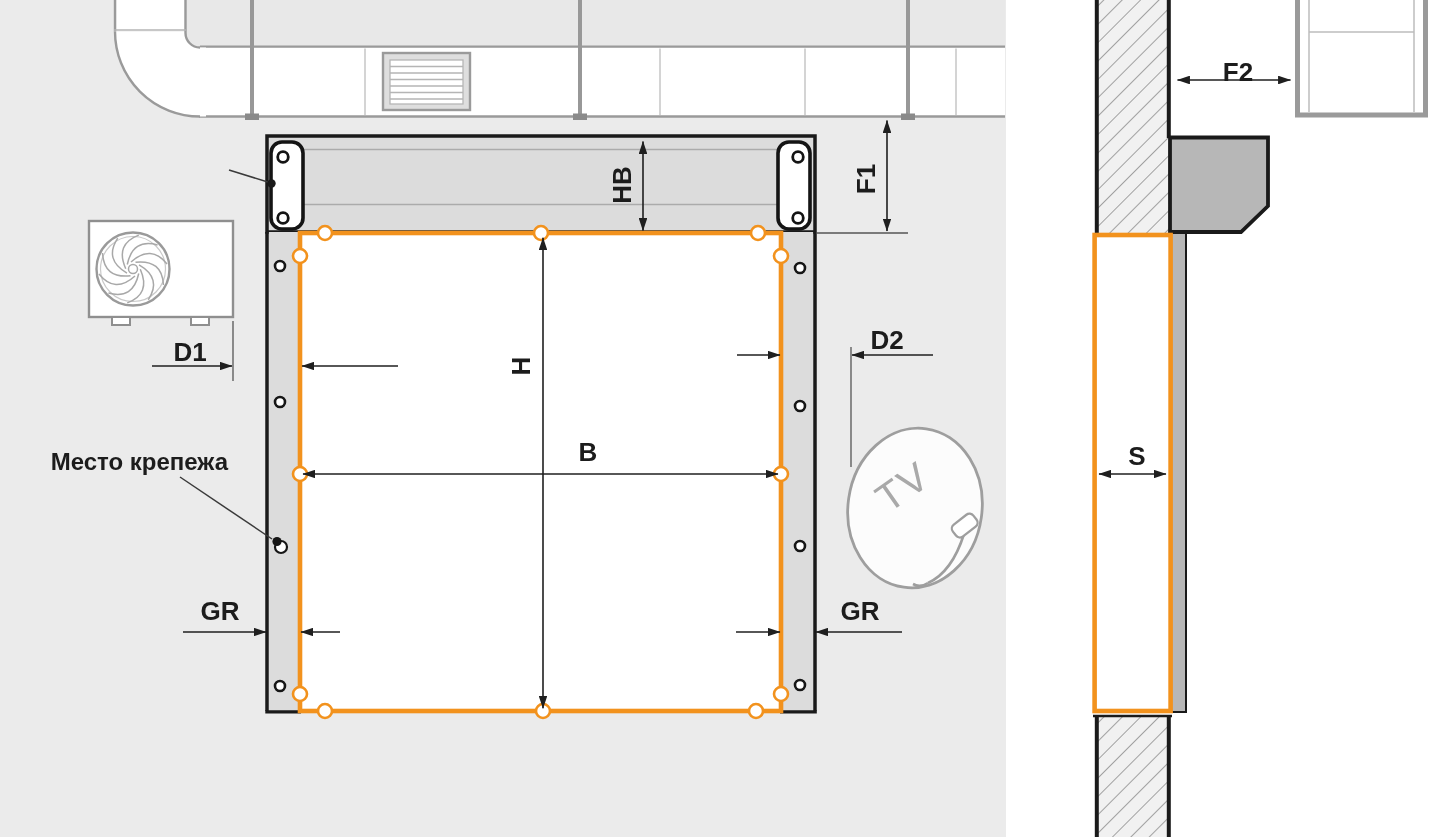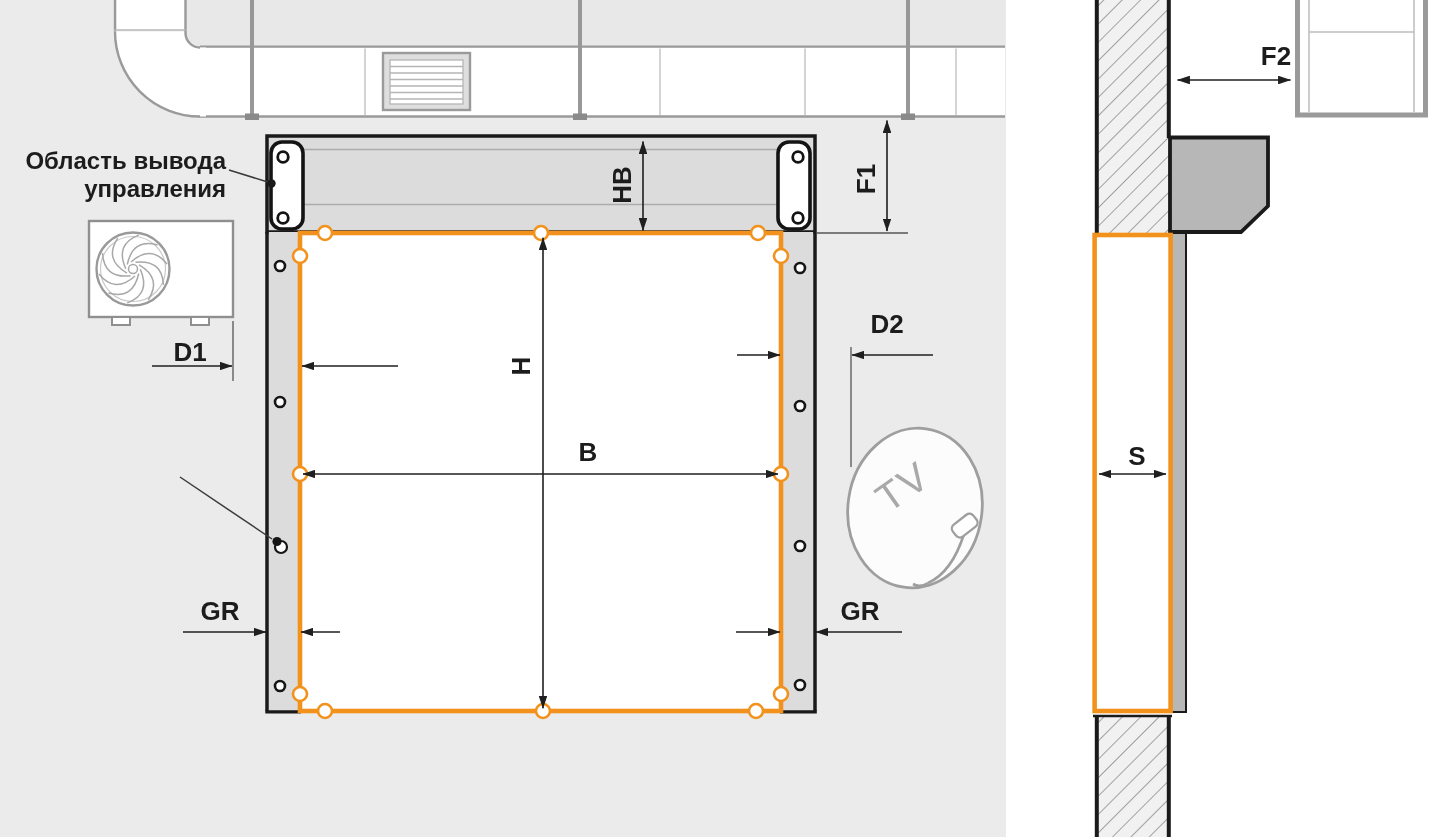--- a/index.html
+++ b/index.html
@@ -185,29 +185,26 @@
       <path d="M1168.8,715.5 V837" stroke="#1A1A1A" stroke-width="4" fill="none"></path>
 
       <path d="M1297.5,0 V115 H1425.5 V0" fill="#ffffff" stroke="#9A9A9A" stroke-width="5"></path>
       <path d="M1309,0 V112 M1414,0 V112 M1309,32 H1414" stroke="#bdbdbd" stroke-width="1.5" fill="none"></path>
 
       <path d="M1177.5,80 H1290.5" stroke="#1f1f1f" stroke-width="1.6" fill="none" marker-start="url(#arr)" marker-end="url(#arr)"></path>
       <path d="M1099,474 H1166" stroke="#1f1f1f" stroke-width="1.6" fill="none" marker-start="url(#arr)" marker-end="url(#arr)"></path>
     </g>
   </svg>
 
-  <div class="lbl ru" style="left:20px;top:147px;width:206px;">
-    <div>Область вывода</div>
-    <div>управления</div>
-  </div>
+  <div class="lbl ru" style="left:24px;top:448px;width:204px;">Место крепежа</div>
 
   <div class="lbl dim" style="left:190px;top:352px;">D1</div>
-  <div class="lbl dim" style="left:887px;top:324px;">D2</div>
+  <div class="lbl dim" style="left:887px;top:340px;">D2</div>
   <div class="lbl dim" style="left:220px;top:611px;">GR</div>
   <div class="lbl dim" style="left:860px;top:611px;">GR</div>
   <div class="lbl dim" style="left:588px;top:452px;">B</div>
   <div class="lbl dim rot" style="left:521px;top:366px;">H</div>
   <div class="lbl dim rot" style="left:622px;top:185px;">HB</div>
   <div class="lbl dim rot" style="left:866px;top:179px;">F1</div>
-  <div class="lbl dim" style="left:1238px;top:56px;margin-left:38px;">F2</div>
+  <div class="lbl dim" style="left:1238px;top:72px;">F2</div>
   <div class="lbl dim" style="left:1137px;top:456px;">S</div>
   <div class="lbl tv" style="left:903px;top:487px;">TV</div>
 </div>
 
 </body></html>

